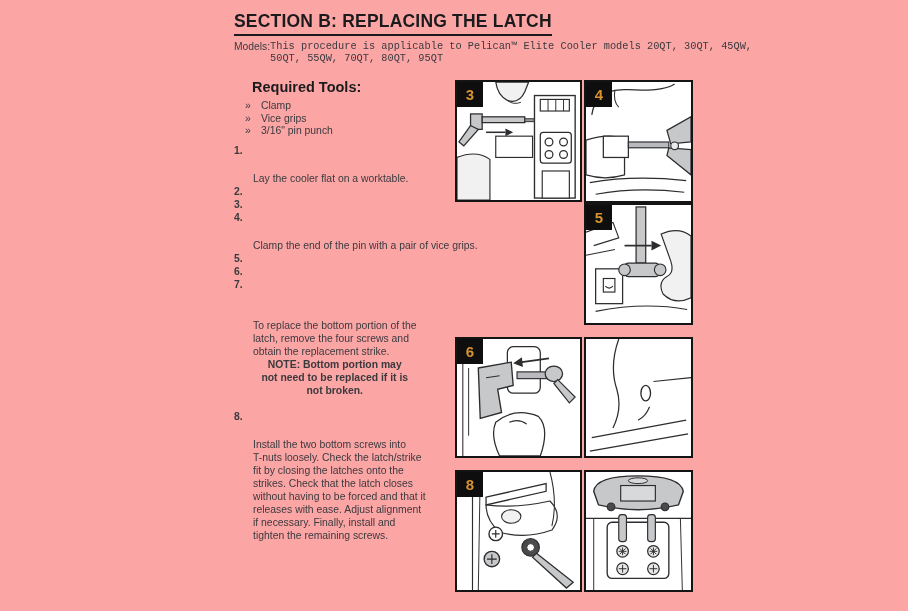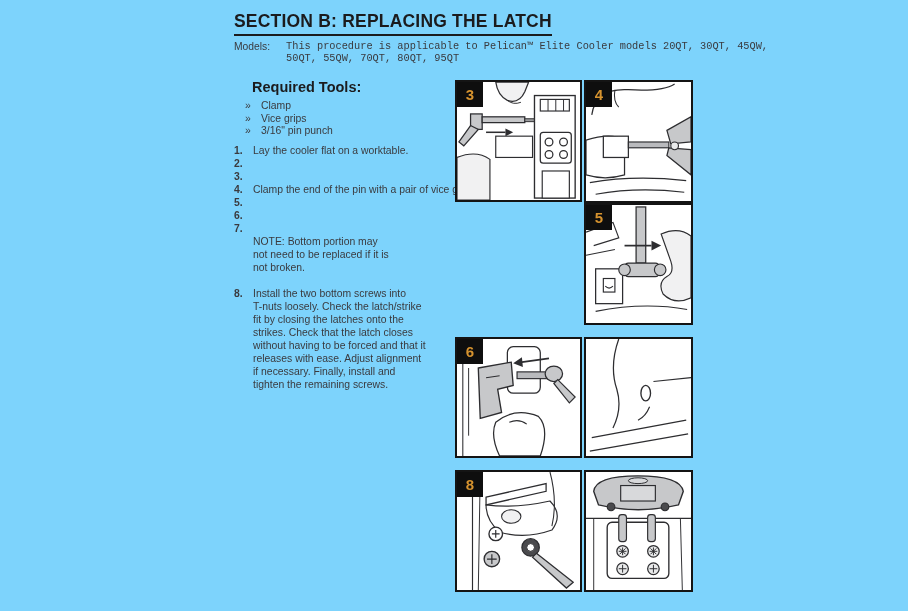--- a/index.html
+++ b/index.html
@@ -1,30 +1,30 @@
 <!DOCTYPE html>
 <html><head>
 <meta charset="utf-8">
 <style>
   html,body{margin:0;padding:0;background:#ffffff;}
-  .page{position:relative;width:908px;height:611px;background:#7dd3fc;overflow:hidden;
+  .page{position:relative;width:908px;height:611px;background:#fca5a5;overflow:hidden;
         font-family:"Liberation Sans",sans-serif;color:#3a3a3e;}
   .title{position:absolute;left:234px;top:11px;font-size:17.5px;font-weight:bold;color:#1b1b1d;
          letter-spacing:.2px;border-bottom:2.5px solid #1b1b1d;padding-bottom:2px;display:inline-block;}
-  .models{position:absolute;left:234px;top:41px;font-size:10.3px;line-height:11.8px;display:flex;gap:16px;color:#3a3a3e;}
+  .models{position:absolute;left:234px;top:41px;font-size:10.3px;line-height:11.8px;display:flex;gap:0;color:#3a3a3e;}
   .models .mtext{white-space:pre-line;font-family:Liberation Mono, monospace;}
   .req-heading{position:absolute;left:234px;top:79px;font-size:14.5px;font-weight:bold;color:#1b1b1d;margin-left:18px;}
   .tools{position:absolute;left:245px;top:100px;font-size:10.4px;line-height:12.6px;}
   .tool-row{display:flex;}
   .tool-bullet{width:16px;flex:none;}
   .steps{position:absolute;left:234px;top:144px;width:334px;font-size:10.4px;line-height:13px;}
   .step{display:flex;}
   .step-num{width:19px;flex:none;font-weight:bold;}
-  .step-text{white-space:pre-line;}
-  .step-note{display:block;font-weight:normal;white-space:pre-line;}
+  .step-text{white-space:pre-line;margin-top:28px;}
+  .step-note{display:block;font-weight:bold;white-space:pre-line;text-align:center;}
   .fig{position:absolute;background:#fff;border:2px solid #141414;box-sizing:border-box;}
   .fig svg{position:absolute;left:0;top:0;width:100%;height:100%;}
   .badge{position:absolute;left:0;top:0;width:26px;height:25px;background:#0e0e0e;color:#d6932f;
          font-weight:bold;font-size:15px;display:flex;align-items:center;justify-content:center;z-index:2;}
 </style>
 </head>
 <body>
 
 <div class="page">
 
@@ -70,20 +70,23 @@
     </div>
     <div class="step">
       <span class="step-num">5.</span>
     </div>
     <div class="step">
       <span class="step-num">6.</span>
     </div>
     <div class="step">
       <span class="step-num">7.</span>
       <span class="step-text">
+        <span>To replace the bottom portion of the
+latch, remove the four screws and
+obtain the replacement strike.</span>
         <span class="step-note">NOTE: Bottom portion may
 not need to be replaced if it is
 not broken.</span>
       </span>
     </div>
     <div class="step">
       <span class="step-num">8.</span>
       <span class="step-text">Install the two bottom screws into
 T-nuts loosely. Check the latch/strike
 fit by closing the latches onto the

